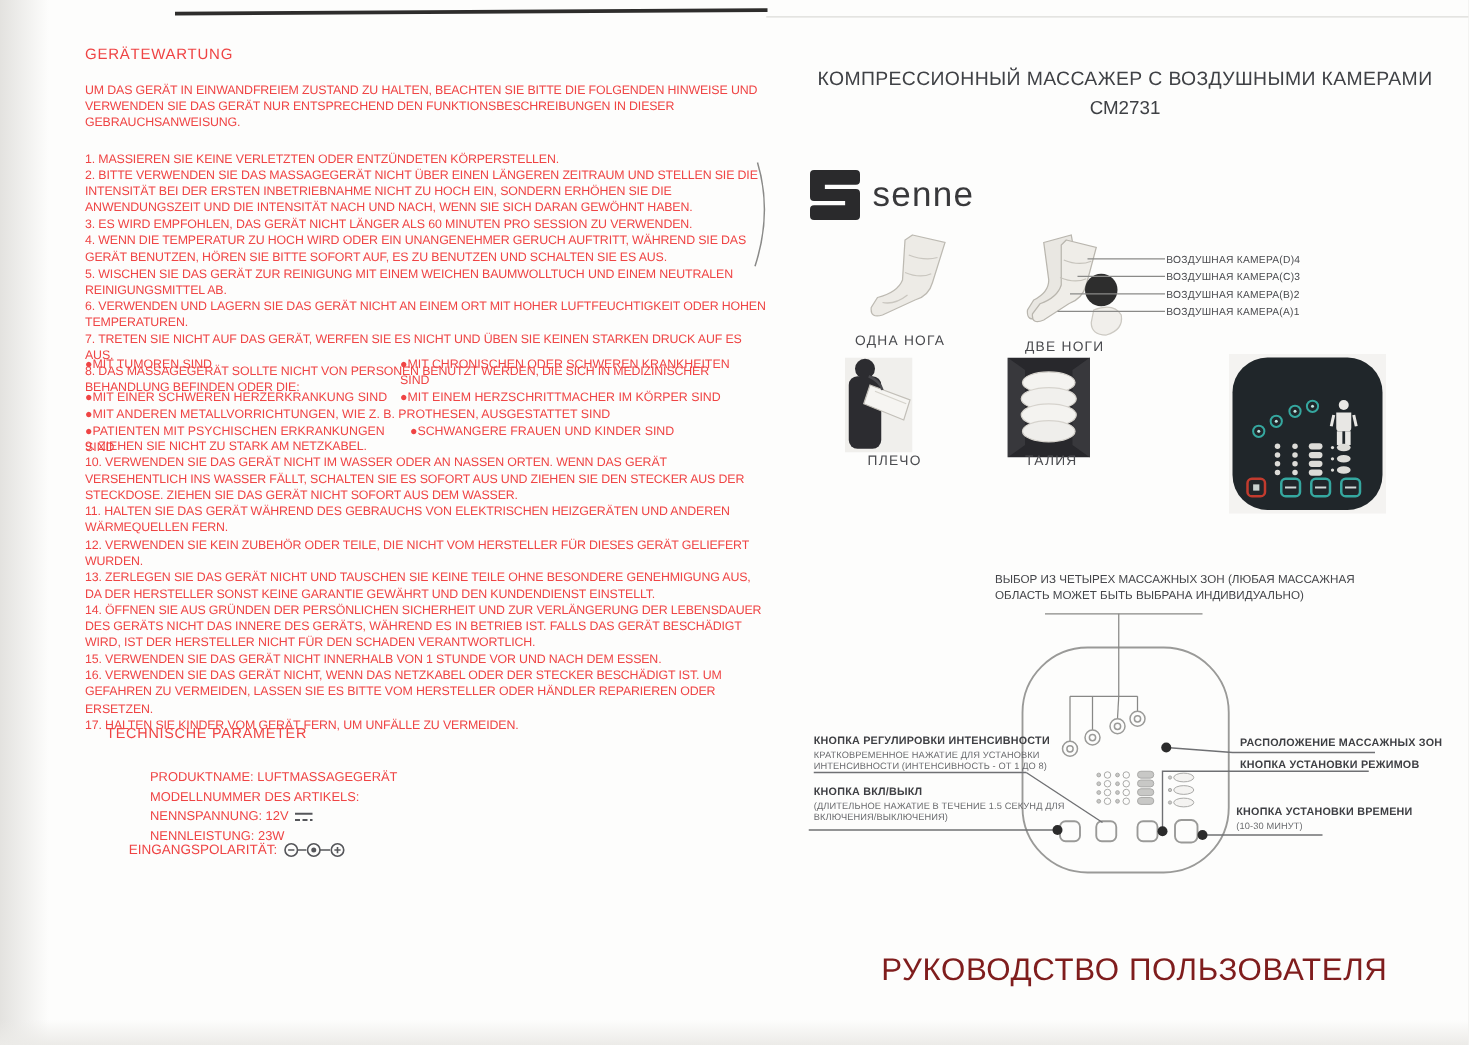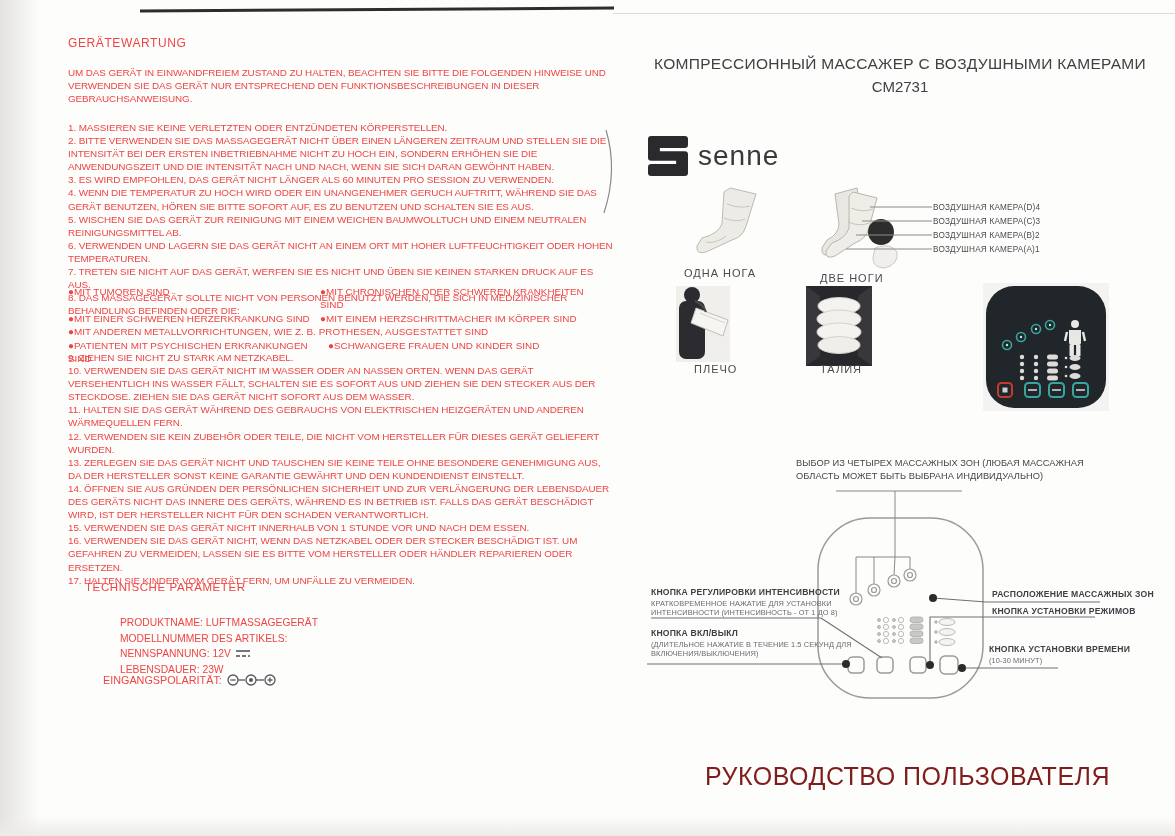--- a/index.html
+++ b/index.html
@@ -104,21 +104,21 @@
     <div class="tech-row">
       <span>NENNSPANNUNG: 12V</span>
       <svg width="16" height="9">
         <line x1="1" y1="2" x2="15" y2="2" stroke="#55565a" stroke-width="1.6"></line>
         <line x1="1" y1="7" x2="5" y2="7" stroke="#55565a" stroke-width="1.6"></line>
         <line x1="7" y1="7" x2="11" y2="7" stroke="#55565a" stroke-width="1.6"></line>
         <line x1="13" y1="7" x2="15" y2="7" stroke="#55565a" stroke-width="1.6"></line>
       </svg>
     </div>
     <div class="tech-row">
-        <span>LEBENSDAUER: 23W</span>
+        <span>NENNLEISTUNG: 23W</span>
       </div>
   </div>
   <div class="abs de polarity-line">
     <span>EINGANGSPOLARITÄT:</span>
     <svg width="52" height="14">
       <circle cx="7" cy="7" r="5" fill="none" stroke="#55565a" stroke-width="1.3"></circle>
       <line x1="4.5" y1="7" x2="9.5" y2="7" stroke="#55565a" stroke-width="1.3"></line>
       <line x1="12" y1="7" x2="19" y2="7" stroke="#55565a" stroke-width="1.3"></line>
       <circle cx="25" cy="7" r="5" fill="none" stroke="#55565a" stroke-width="1.3"></circle>
       <circle cx="25" cy="7" r="2" fill="#55565a"></circle>

